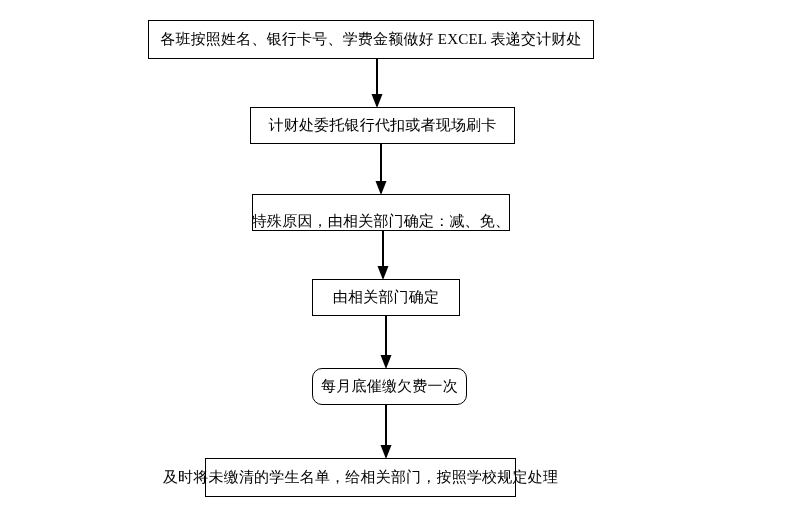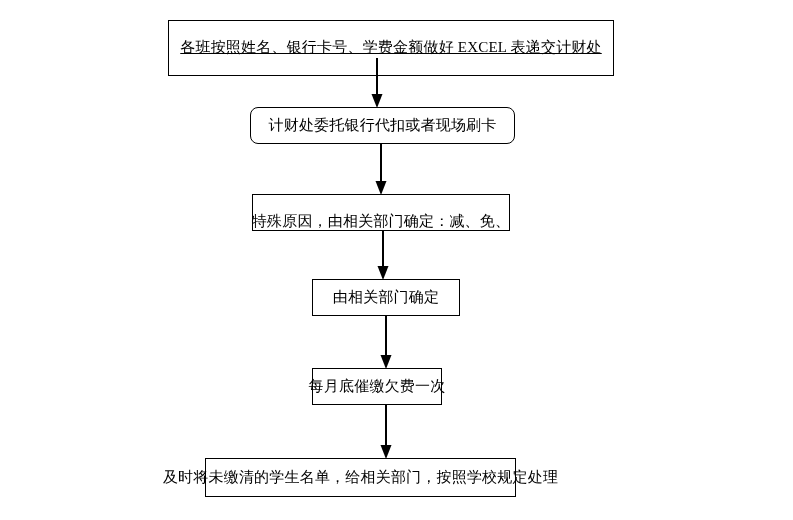--- a/index.html
+++ b/index.html
@@ -30,25 +30,25 @@
     text-align: center;
     line-height: 1.15;
     white-space: nowrap;
   }
   .node-label {
     font-size: 15px;
     letter-spacing: 0.2px;
     color: #000000;
   }
   
-  #node-1 { left: 168px; top: 20px;  width: 446px; height: 56px; text-decoration: underline; }
-  #node-2 { left: 250px; top: 107px; width: 265px; height: 37px; border-radius: 8px; }
+  #node-1 { left: 148px; top: 20px;  width: 446px; height: 39px; }
+  #node-2 { left: 250px; top: 107px; width: 265px; height: 37px; }
   #node-3 { left: 252px; top: 194px; width: 258px; height: 37px; align-items: flex-end; }
   #node-4 { left: 312px; top: 279px; width: 148px; height: 37px; }
-  #node-5 { left: 312px; top: 368px; width: 130px; height: 37px; }
+  #node-5 { left: 312px; top: 368px; width: 155px; height: 37px; border-radius: 10px; }
   #node-6 { left: 205px; top: 458px; width: 311px; height: 39px; }
 
   .connector {
     position: absolute;
     width: 26px;
   }
   .connector svg {
     display: block;
     overflow: visible;
   }

